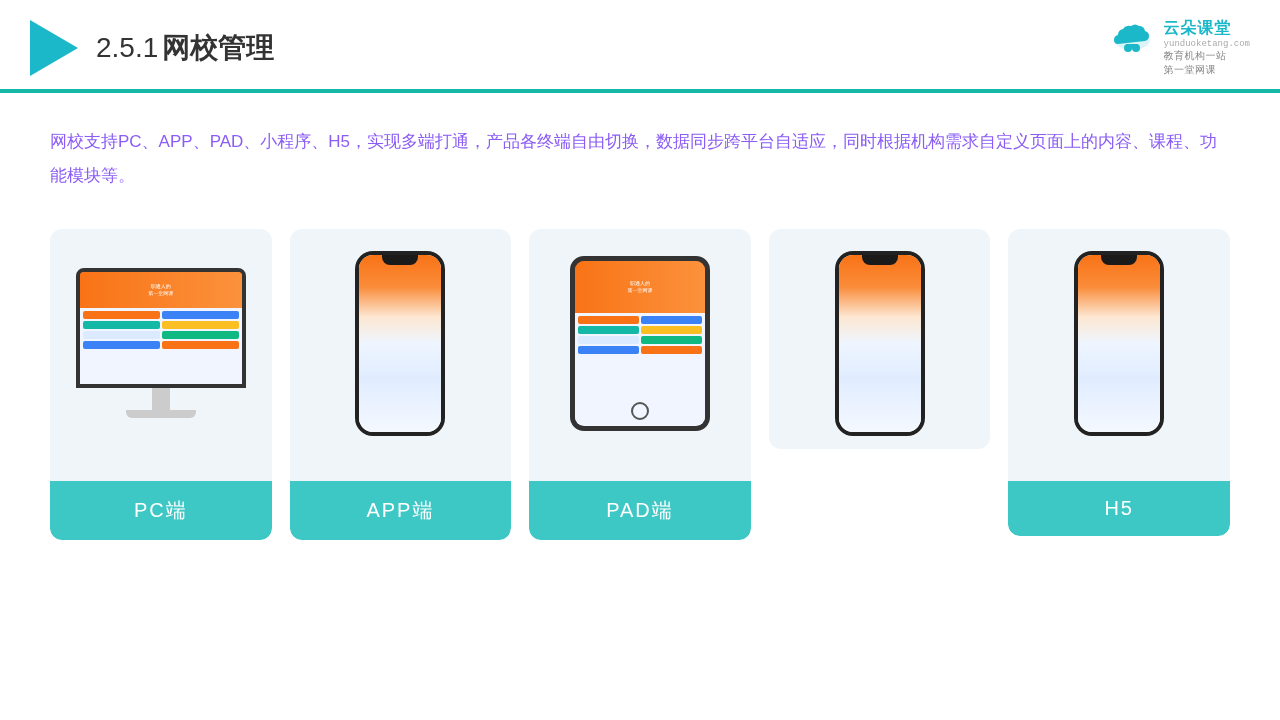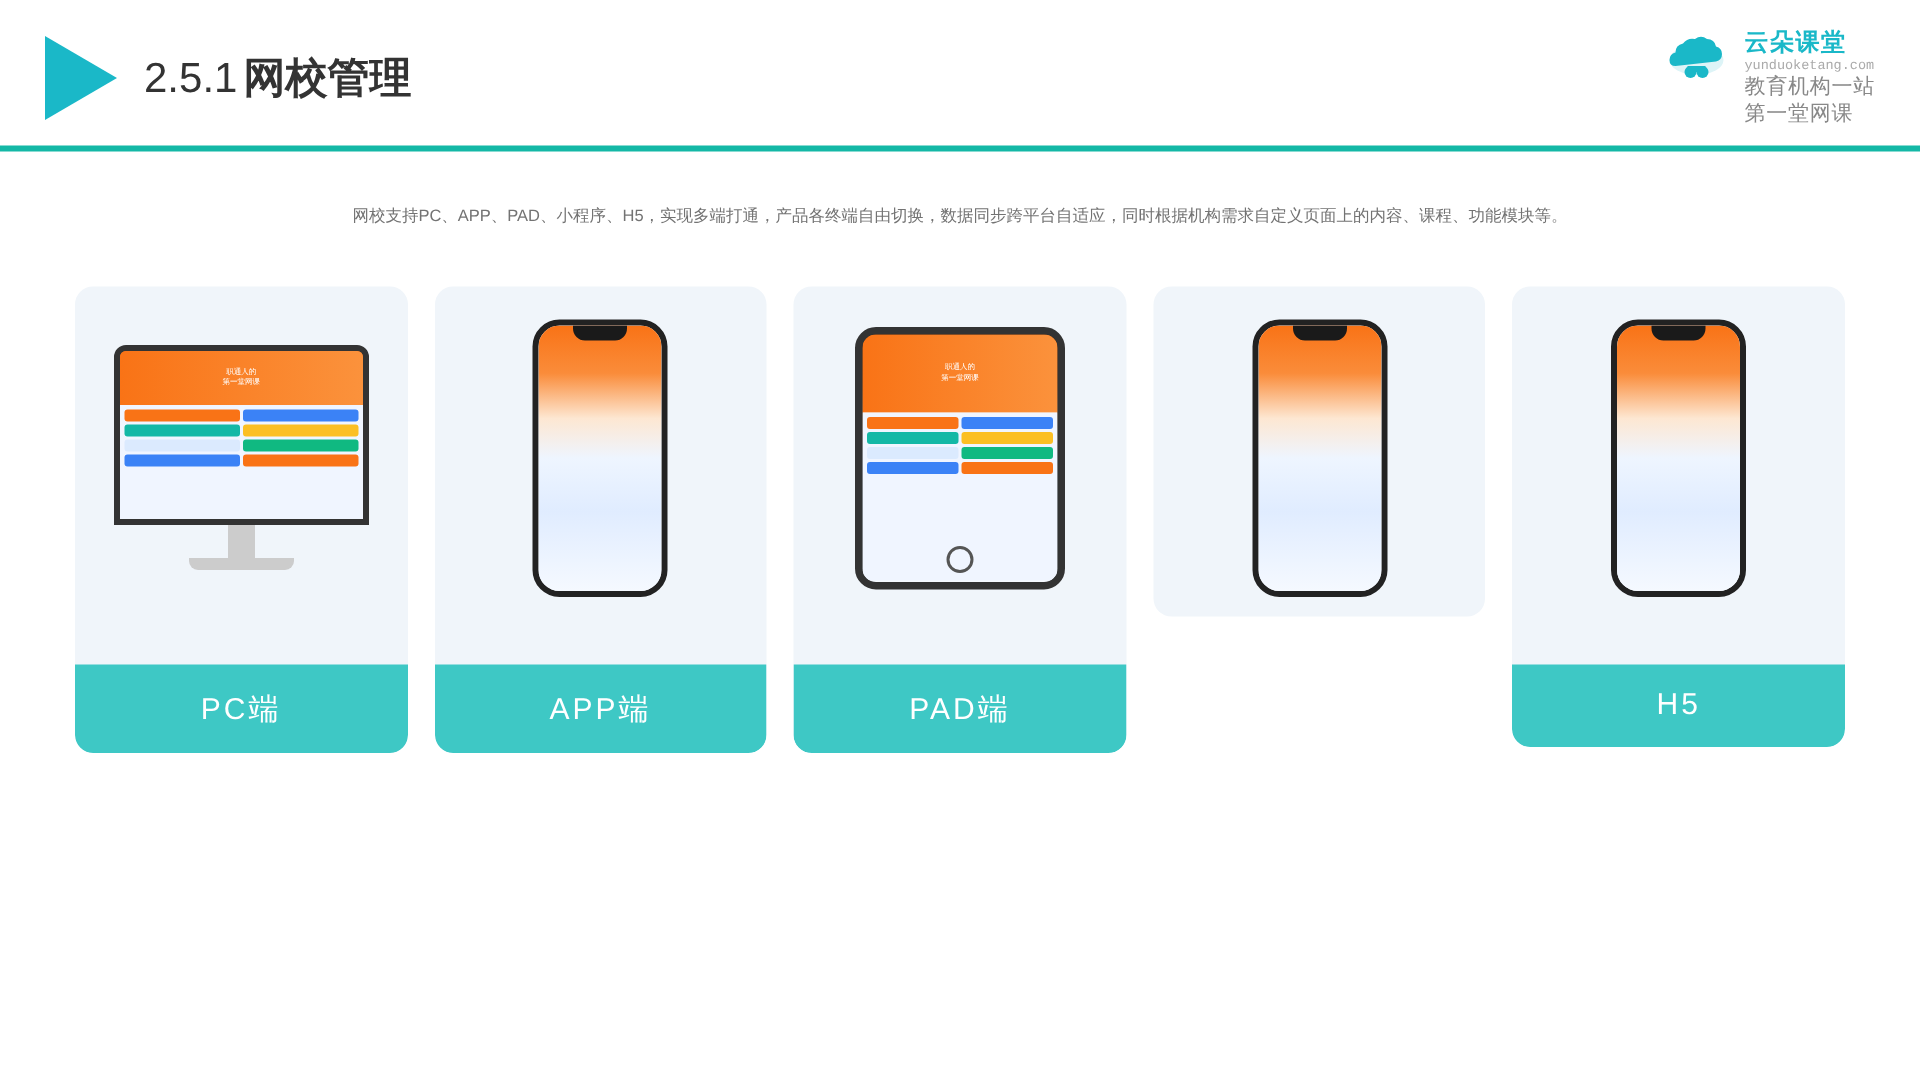--- a/index.html
+++ b/index.html
@@ -62,40 +62,39 @@
       flex-direction: column;
       align-items: flex-start;
     }
     .brand-main {
       font-size: 16px;
       color: #1ab8c8;
       font-weight: bold;
       letter-spacing: 1px;
     }
     .brand-sub {
-      font-size: 14px;
+      font-size: 10px;
       color: #888;
       letter-spacing: 0.5px;
     }
     .brand-url {
       font-size: 9px;
       color: #aaa;
       font-family: Liberation Mono, monospace;
     }
 
     
     .main {
       padding: 32px 50px 20px 50px;
     }
     .description {
-      font-size: 11px;
-      color: #737373;
+      font-size: 17px;
+      color: #8b5cf6;
       line-height: 2;
       margin-bottom: 36px;
-      text-align: center;
     }
 
     
     .cards-container {
       display: flex;
       gap: 18px;
       justify-content: center;
       align-items: flex-start;
     }
     .card {

